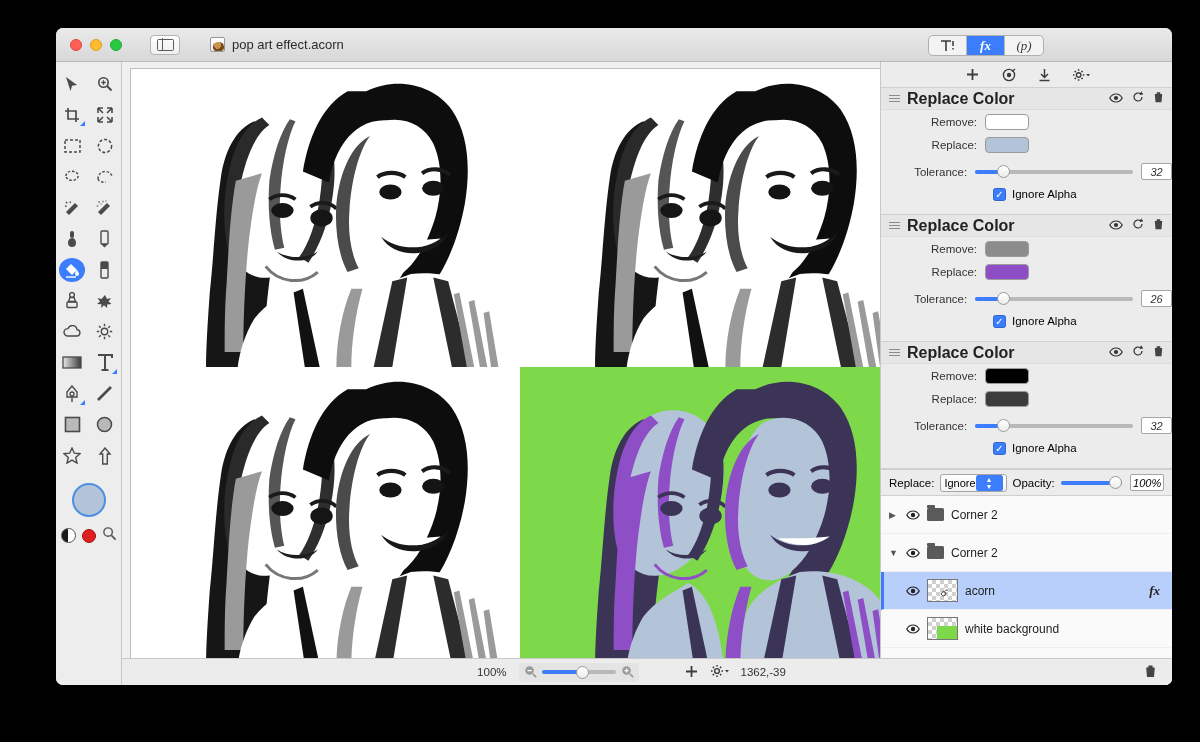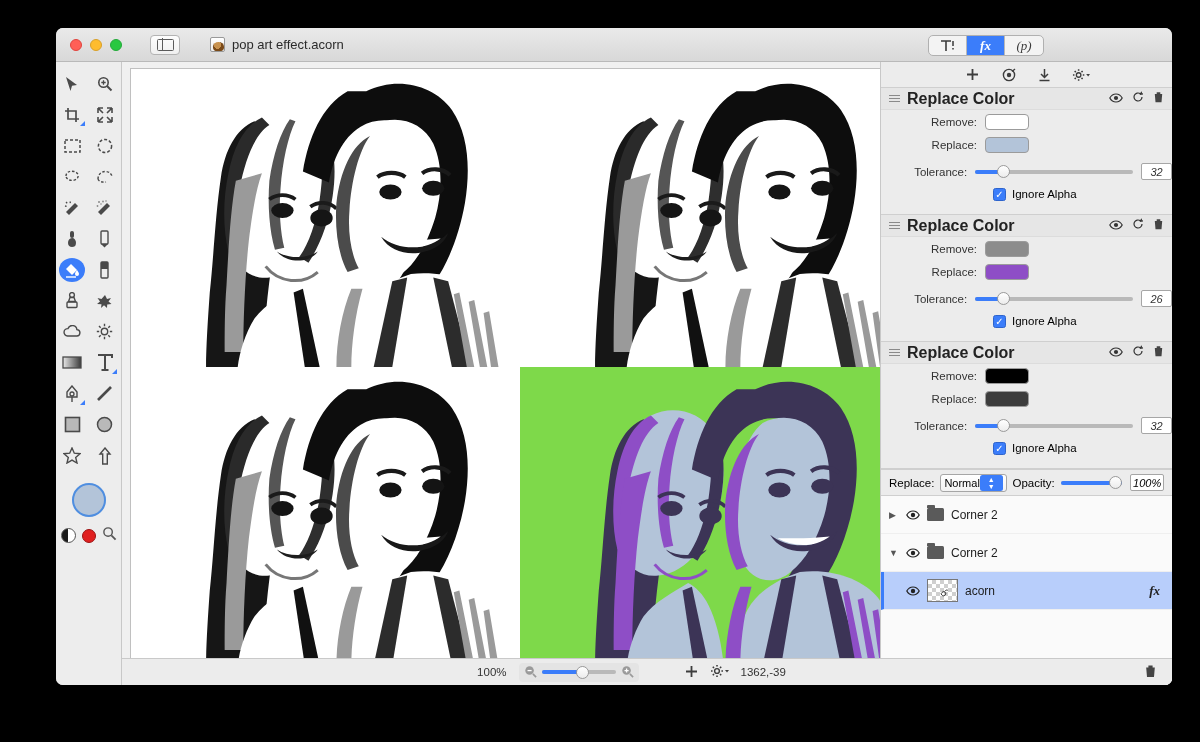--- a/index.html
+++ b/index.html
@@ -757,21 +757,21 @@
           <div class="chkrow">
             <span class="chk">✓</span>
             <span>Ignore Alpha</span>
           </div>
         </div>
       </div>
 
       <div class="blendrow">
         <span>Replace:</span>
         <span class="popup">
-          <span>Normal</span>
+          <span>Ignore</span>
           <span class="arrows">▲<br>▼</span>
         </span>
         <span>Opacity:</span>
         <span class="op-slider">
           <i class="strack"></i>
             <i class="sfill" style="width:100%"></i>
             <i class="sknob" style="left:calc(100% - 13px)"></i>
         </span>
         <span class="numfield" style="width:38px;margin-left:2px">100%</span>
       </div>
@@ -808,20 +808,33 @@
               </svg>
             </span>
           <span class="thumb">
             <svg viewBox="0 0 31 23" style="position:absolute;inset:0;width:100%;height:100%">
               <path d="M14 15c1-2 3-3 4.5-1.5 1 1 .6 2.6-.6 3.4-1.4 1-3.2.4-3.9-1.9z" fill="none" stroke="#222" stroke-width="1"></path>
               <path d="M18 12.5c1-1.6 2.6-2 3.4-1" fill="none" stroke="#222" stroke-width="1"></path>
             </svg>
           </span>
           <span class="lname">acorn</span>
           <span class="lfx">fx</span>
+        </div>
+        <div class="layer">
+          <span class="disc"></span>
+          <span class="eye">
+              <svg width="14" height="10" viewBox="0 0 14 10">
+                <path d="M.8 5S3 1 7 1s6.2 4 6.2 4-2.2 4-6.2 4S.8 5 .8 5z" fill="none" stroke="#222" stroke-width="1.2"></path>
+                <circle cx="7" cy="5" r="2.2" fill="#222"></circle>
+              </svg>
+            </span>
+          <span class="thumb">
+            <i style="position:absolute;left:30%;top:40%;right:0;bottom:0;background:#7ed94a"></i>
+          </span>
+          <span class="lname">white background</span>
         </div>
       </div>
     </div>
   </div>
 
   <div class="btmbar" style="position:absolute;left:66px;right:0;bottom:0;width:auto;">
     <div style="flex:1"></div>
     <span>100%</span>
     <span style="display:flex;align-items:center;gap:5px;background:#e4e4e4;border-radius:4px;padding:2px 5px;">
       <span><svg width="13" height="13" viewBox="0 0 14 14">

